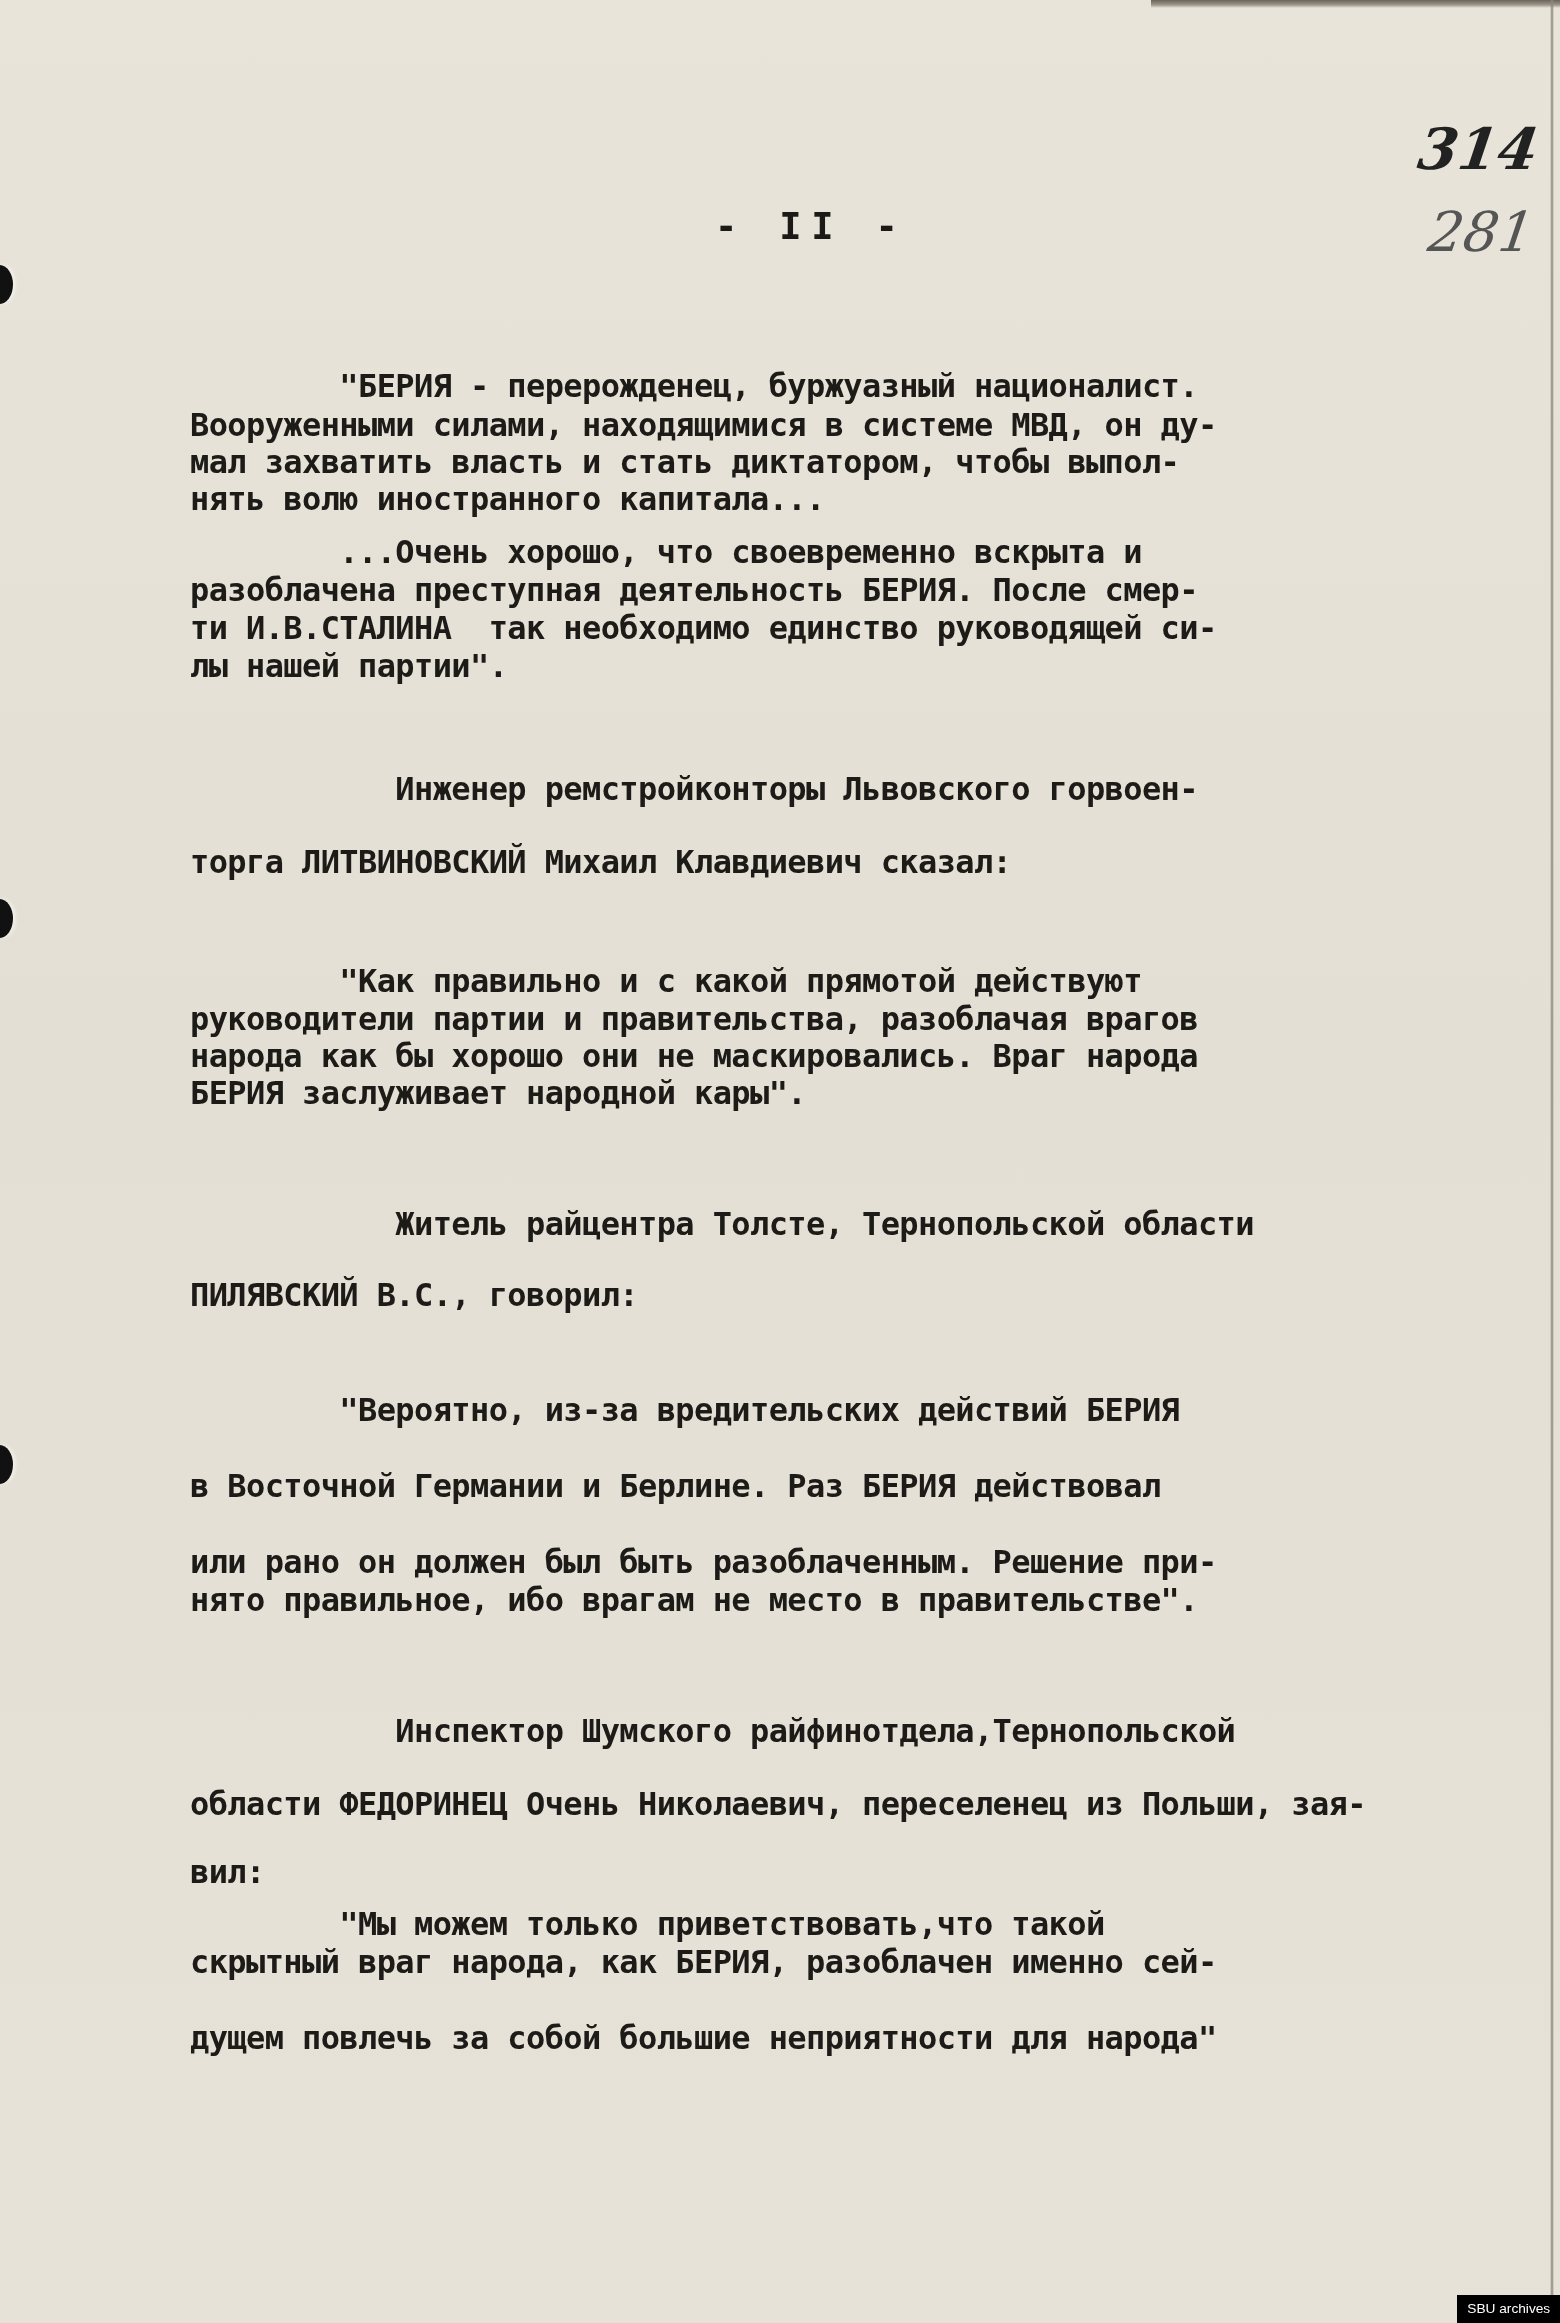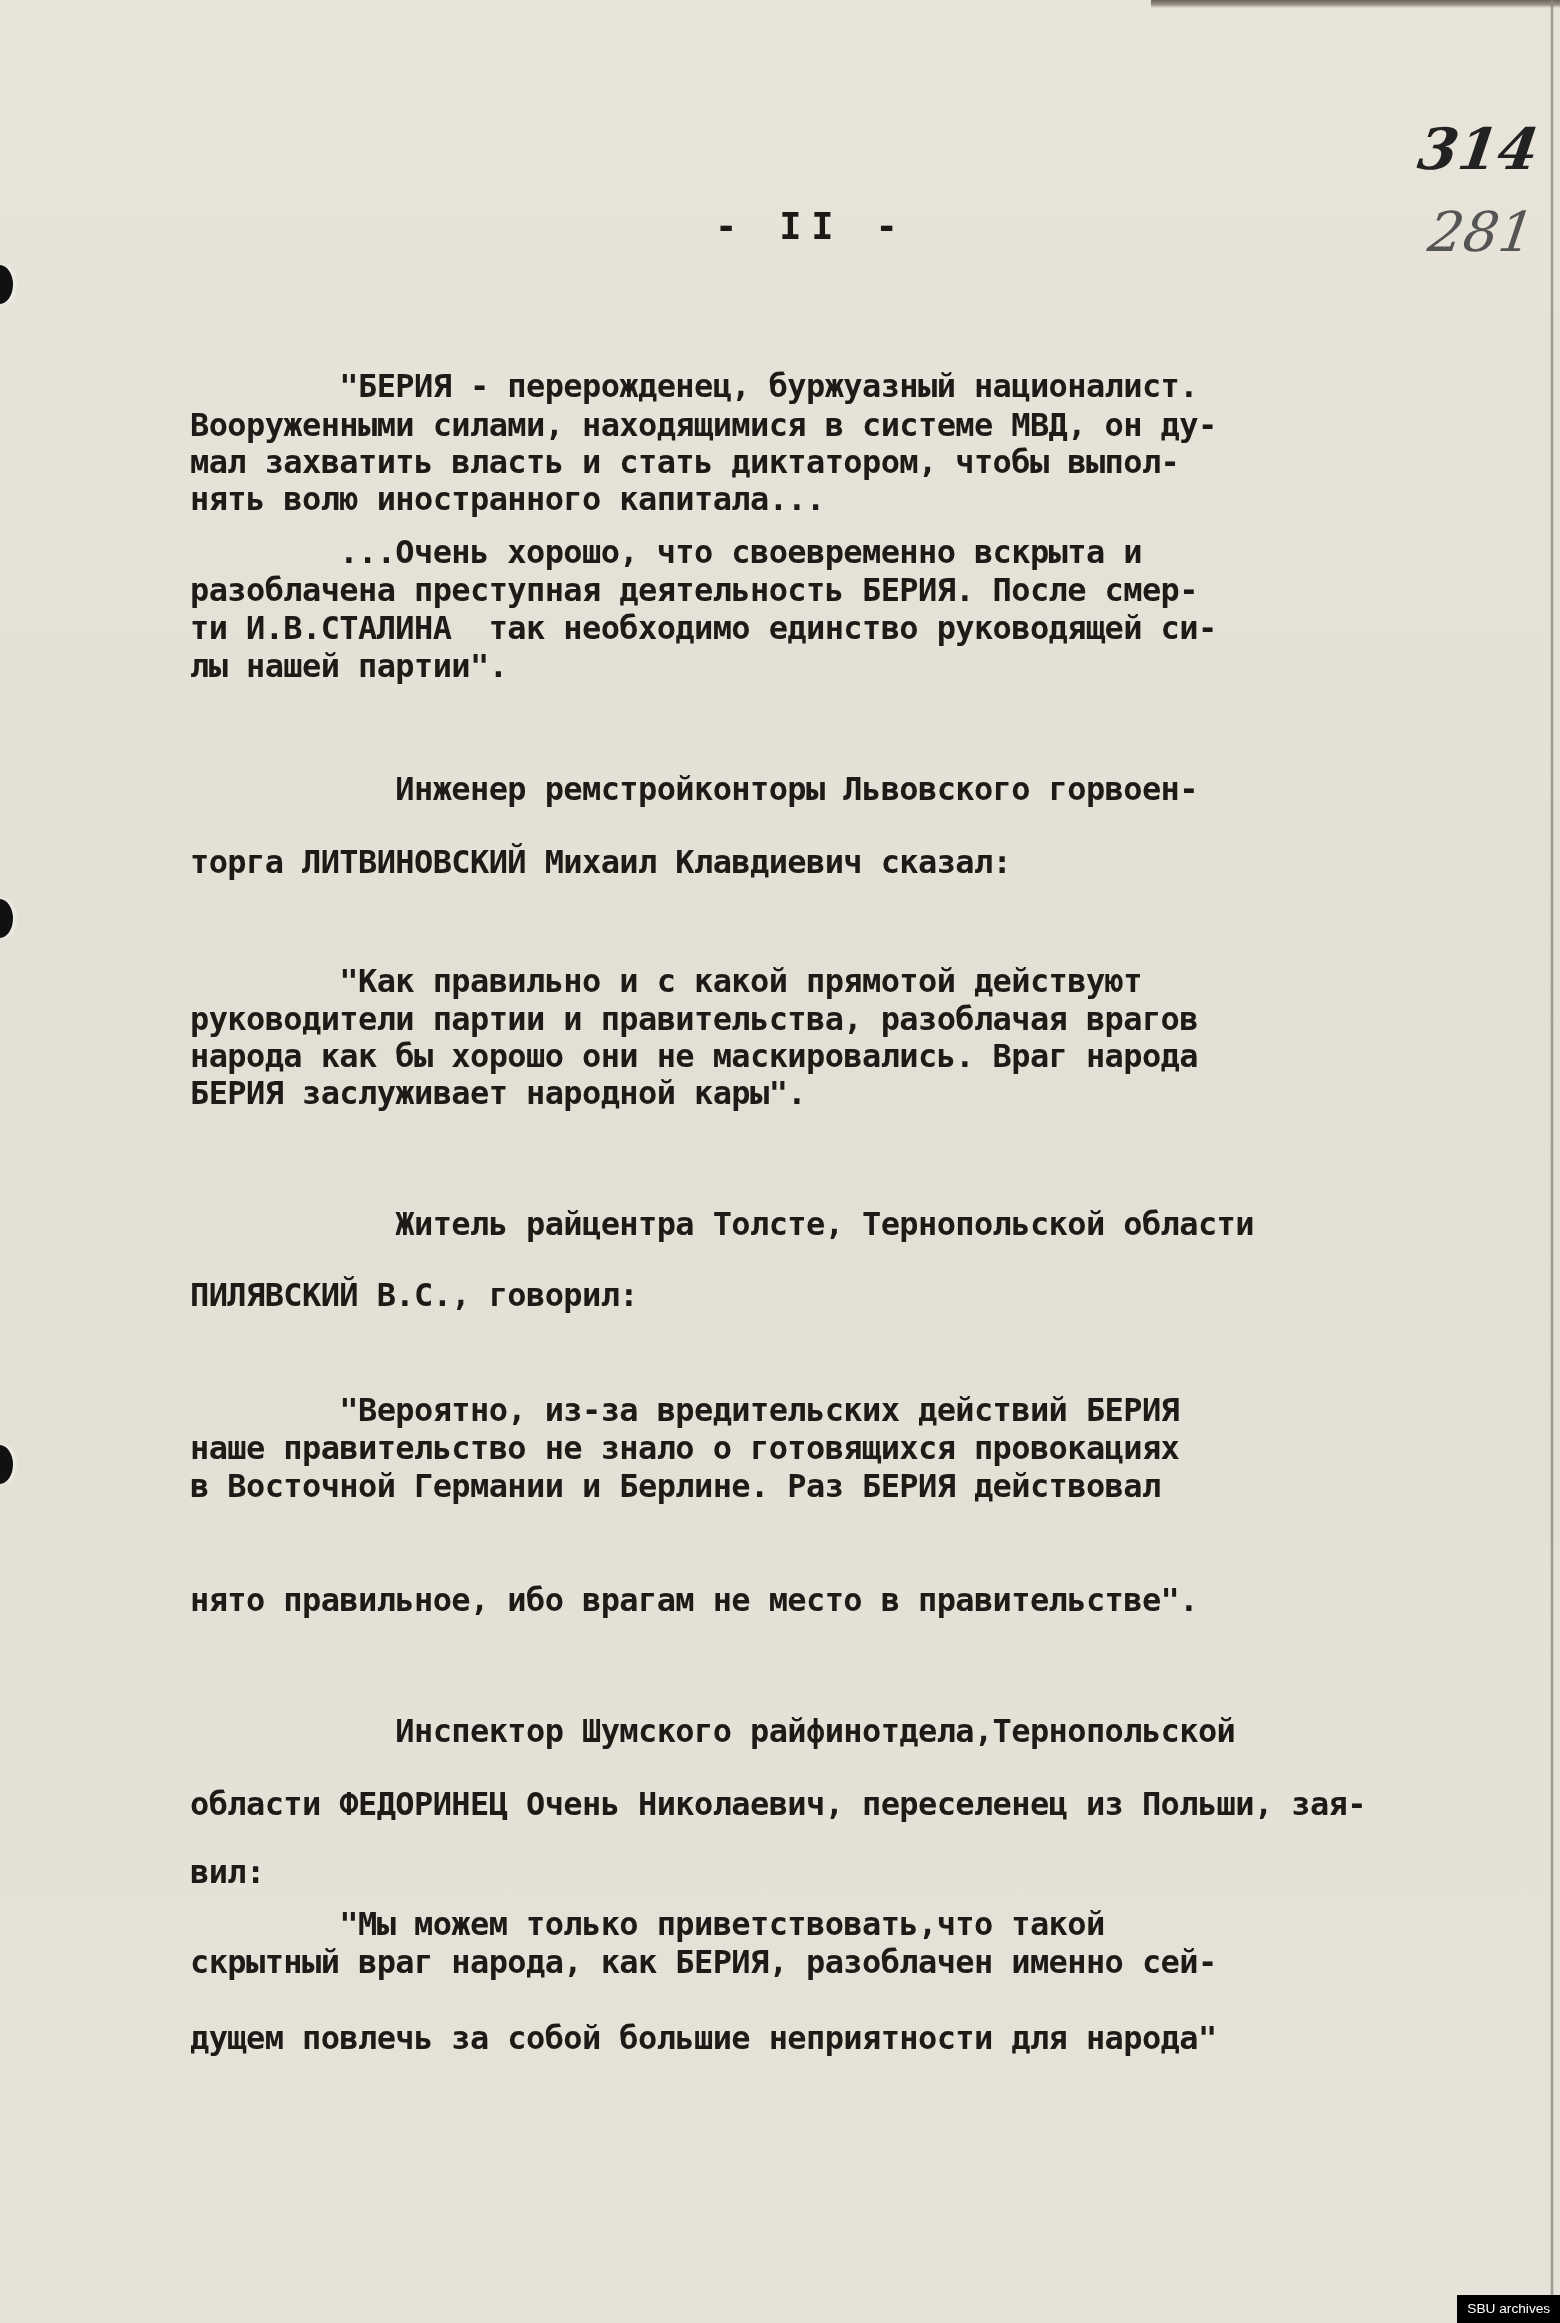--- a/index.html
+++ b/index.html
@@ -78,22 +78,22 @@
 
   <div class="tw narr" style="top:964px">        "Как правильно и с какой прямотой действуют</div>
   <div class="tw narr" style="top:1002px">руководители партии и правительства, разоблачая врагов</div>
   <div class="tw narr" style="top:1039px">народа как бы хорошо они не маскировались. Враг народа</div>
   <div class="tw narr" style="top:1076px">БЕРИЯ заслуживает народной кары".</div>
 
   <div class="tw narr" style="top:1207px">           Житель райцентра Толсте, Тернопольской области</div>
   <div class="tw narr" style="top:1278px">ПИЛЯВСКИЙ В.С., говорил:</div>
 
   <div class="tw narr" style="top:1393px">        "Вероятно, из-за вредительских действий БЕРИЯ</div>
-  <div class="tw narr" style="top:1431px">наше правительство не знало о готовящихся провокациях</div>
   <div class="tw narr" style="top:1469px">в Восточной Германии и Берлине. Раз БЕРИЯ действовал</div>
+  <div class="tw narr" style="top:1545px">или рано он должен был быть разоблаченным. Решение при-</div>
   <div class="tw narr" style="top:1583px">нято правильное, ибо врагам не место в правительстве".</div>
 
   <div class="tw narr" style="top:1714px">           Инспектор Шумского райфинотдела,Тернопольской</div>
   <div class="tw narr" style="top:1787px">области ФЕДОРИНЕЦ Очень Николаевич, переселенец из Польши, зая-</div>
   <div class="tw narr" style="top:1855px">вил:</div>
 
   <div class="tw narr" style="top:1907px">        "Мы можем только приветствовать,что такой</div>
   <div class="tw narr" style="top:1945px">скрытный враг народа, как БЕРИЯ, разоблачен именно сей-</div>
   <div class="tw narr" style="top:2021px">дущем повлечь за собой большие неприятности для народа"</div>
 

